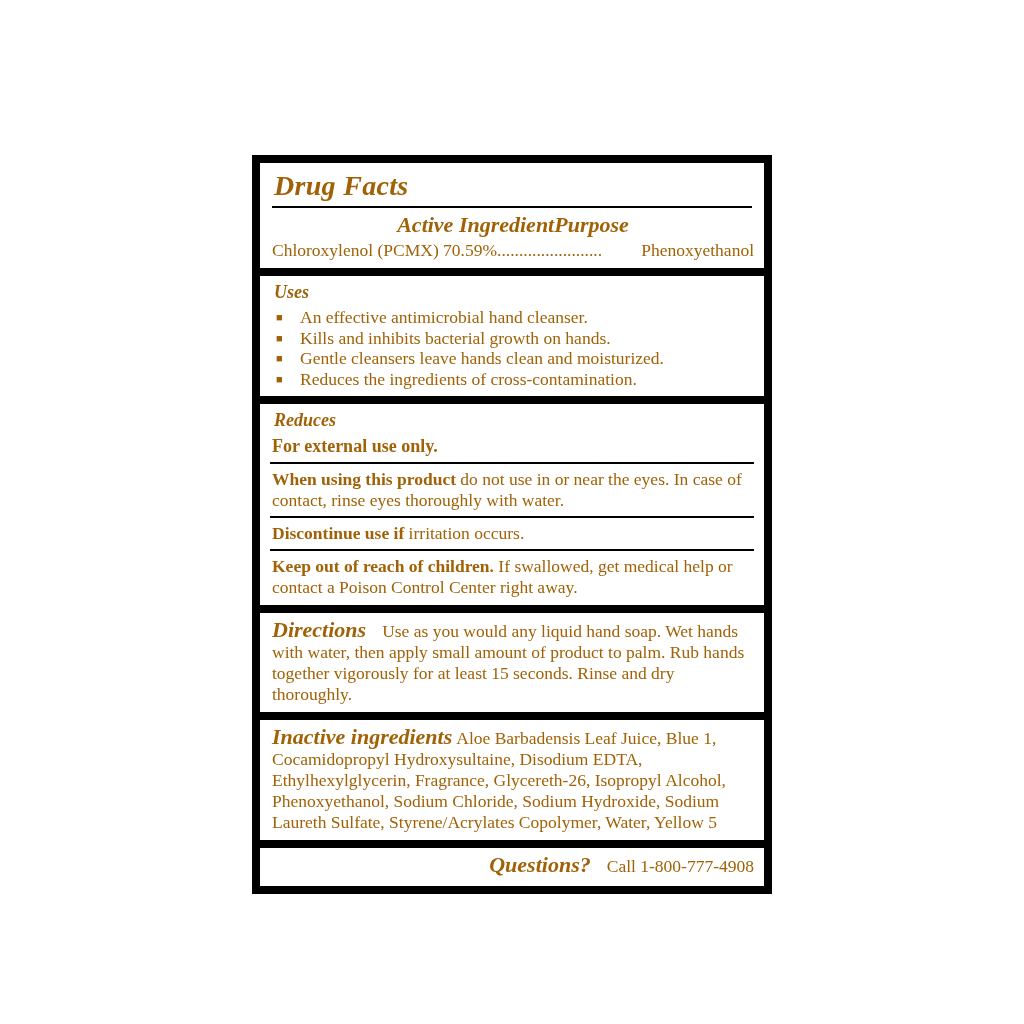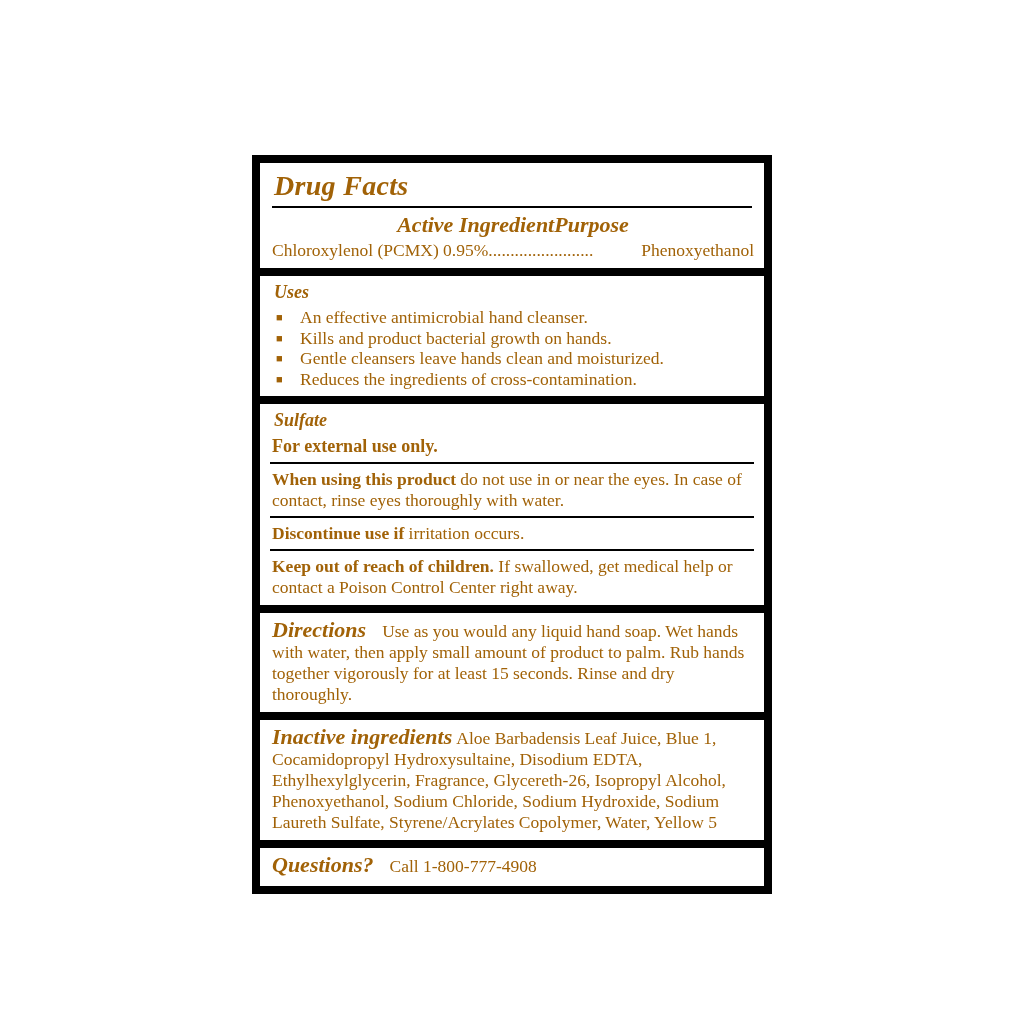--- a/index.html
+++ b/index.html
@@ -106,66 +106,67 @@
     font-style: italic;
     margin-right: 16px;
     line-height: 24px;
   }
   .inline-heading-sm { margin-right: 4px; }
   .questions-row {
     font-size: 17.5px;
     line-height: 26px;
     margin: 0 0 0 2px;
     white-space: nowrap;
+    text-align: right;
   }
 </style>
 </head>
 <body>
 
 <div class="page">
   <div class="label">
 
     <div class="sec">
       <div class="title">Drug Facts</div>
       <hr class="rule">
       <div class="ai-row">
         <span>Active Ingredient</span>
         <span>Purpose</span>
       </div>
       <div class="ing-row">
-        <span>Chloroxylenol (PCMX) 0.95%</span>
+        <span>Chloroxylenol (PCMX) 70.59%</span>
         <span class="leader">........................</span>
         <span>Phenoxyethanol</span>
       </div>
     </div>
 
     <div class="sec">
       <div class="sec-heading">Uses</div>
       <ul class="uses">
         <li>
           <span class="bullet">■</span>
           <span>An effective antimicrobial hand cleanser.</span>
         </li>
         <li>
           <span class="bullet">■</span>
-          <span>Kills and product bacterial growth on hands.</span>
+          <span>Kills and inhibits bacterial growth on hands.</span>
         </li>
         <li>
           <span class="bullet">■</span>
           <span>Gentle cleansers leave hands clean and moisturized.</span>
         </li>
         <li>
           <span class="bullet">■</span>
           <span>Reduces the ingredients of cross-contamination.</span>
         </li>
       </ul>
     </div>
 
     <div class="sec">
-      <div class="sec-heading">Sulfate</div>
+      <div class="sec-heading">Reduces</div>
       <p class="external">For external use only.</p>
       <hr class="thin-rule">
       <p class="wblock"><span class="lead-bold">When using this product</span><span> do not use in or near the eyes. In case of contact, rinse eyes thoroughly with water.</span></p>
       <hr class="thin-rule">
       <p class="wblock"><span class="lead-bold">Discontinue use if</span><span> irritation occurs.</span></p>
       <hr class="thin-rule">
       <p class="wblock"><span class="lead-bold">Keep out of reach of children.</span><span> If swallowed, get medical help or contact a Poison Control Center right away.</span></p>
     </div>
 
     <div class="sec">

